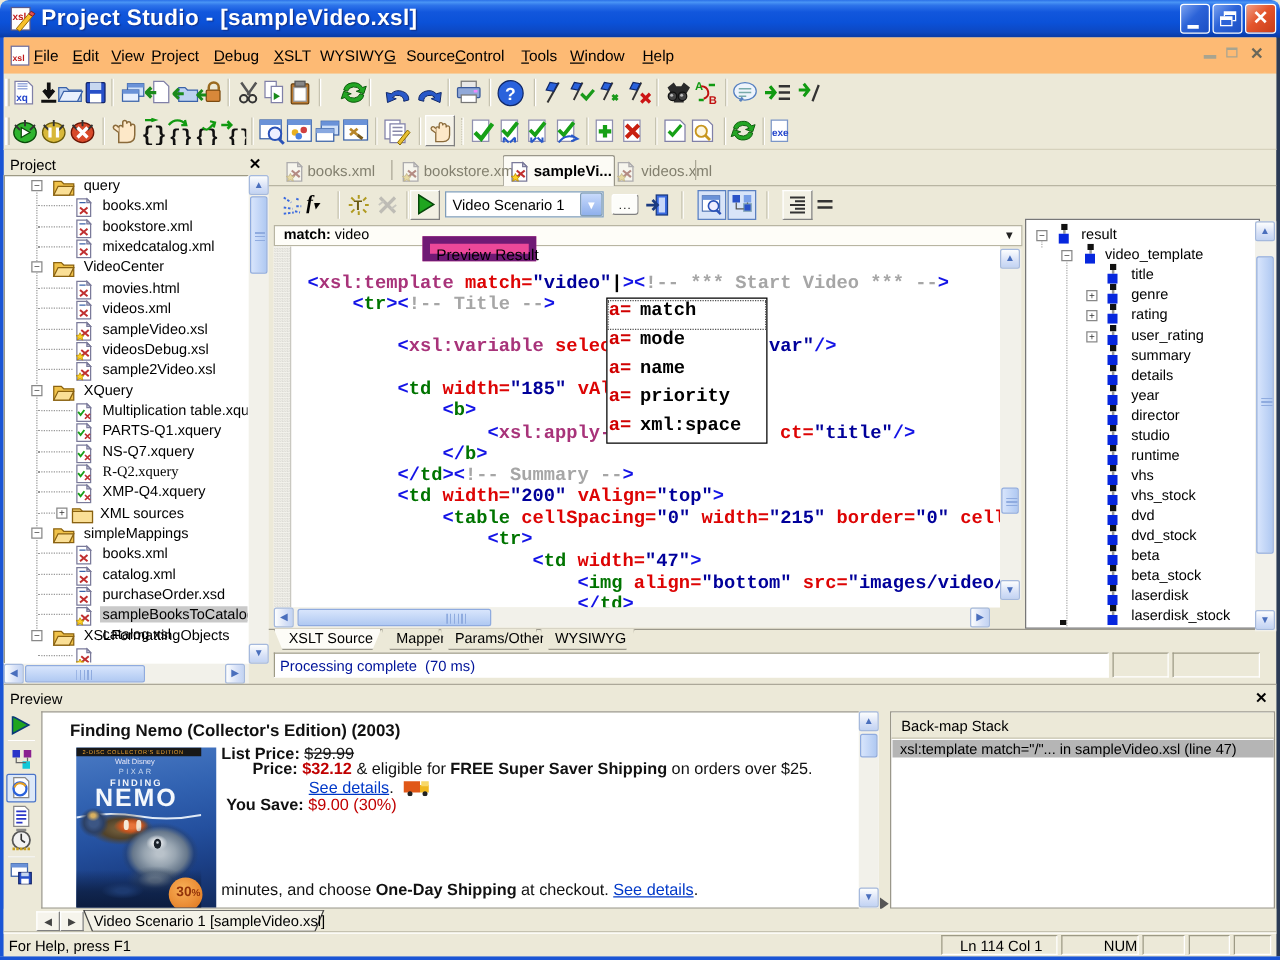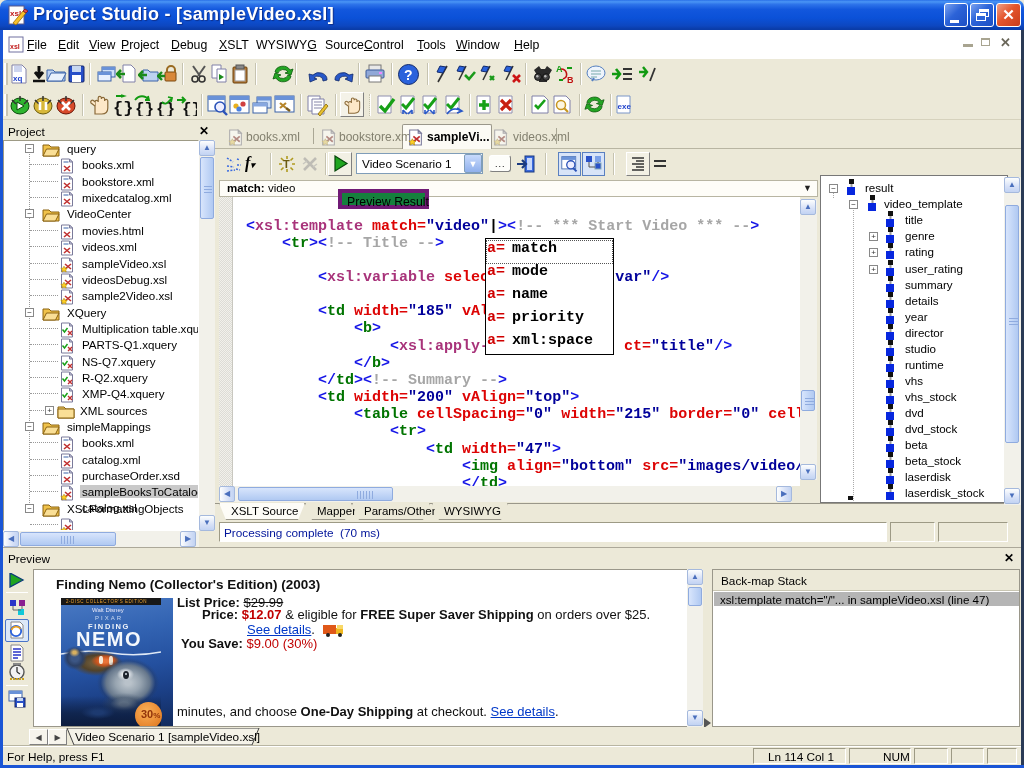--- a/index.html
+++ b/index.html
@@ -72,21 +72,21 @@
  <div class="abs" style="left:944px;top:3px;width:24px;height:24px;border-radius:3px;border:1px solid #fff;background:linear-gradient(135deg,#7aa2f0,#2c63d8 45%,#1c4fc4)">
       <div class="abs" style="left:5px;top:16px;width:9px;height:3px;background:#fff"></div>
     </div>
  <div class="abs" style="left:970px;top:3px;width:24px;height:24px;border-radius:3px;border:1px solid #fff;background:linear-gradient(135deg,#7aa2f0,#2c63d8 45%,#1c4fc4)">
       <div class="abs" style="left:8px;top:5px;width:10px;height:8px;border:1px solid #fff;border-top-width:3px"></div>
       <div class="abs" style="left:5px;top:9px;width:10px;height:8px;border:1px solid #fff;border-top-width:3px;background:#2c63d8"></div>
     </div>
  <div class="abs" style="left:996px;top:3px;width:25px;height:24px;border-radius:3px;border:1px solid #fff;background:linear-gradient(135deg,#f0a088,#e4552c 45%,#c93d1a);color:#fff;font-size:15px;font-weight:bold;text-align:center;line-height:22px">✕</div>
 </div>
 
-<div id="menubar" class="abs" style="left:3px;top:30px;width:1018px;height:29px;background:#ffffff">
+<div id="menubar" class="abs" style="left:3px;top:30px;width:1018px;height:29px;background:#fdba74">
  <svg class="abs" style="left:5px;top:6px" width="17" height="17" viewBox="0 0 17 17">
       <rect x="1" y="1" width="14" height="15" fill="#fff" stroke="#7070a0"></rect>
       <text x="2" y="13" font-size="7" font-weight="bold" fill="#c01818" font-family="Liberation Sans">xsl</text>
     </svg>
  <div class="mi" style="left:24px"><u>F</u>ile</div>
  <div class="mi" style="left:55px"><u>E</u>dit</div>
  <div class="mi" style="left:86px"><u>V</u>iew</div>
  <div class="mi" style="left:118px"><u>P</u>roject</div>
  <div class="mi" style="left:168px"><u>D</u>ebug</div>
  <div class="mi" style="left:216px"><u>X</u>SLT</div>
@@ -428,21 +428,21 @@
 <div class="abs tree" style="left:78px;top:197.2px;white-space:nowrap;">PARTS-Q1.xquery</div>
 <div class="abs" style="left:26px;top:219.6px;width:28px;height:1px;border-top:1px dotted #999"></div>
 <svg class="abs" style="left:56px;top:213.6px" width="14" height="16">
         <use href="#xq"></use>
       </svg>
 <div class="abs tree" style="left:78px;top:213.6px;white-space:nowrap;">NS-Q7.xquery</div>
 <div class="abs" style="left:26px;top:235.9px;width:28px;height:1px;border-top:1px dotted #999"></div>
 <svg class="abs" style="left:56px;top:229.9px" width="14" height="16">
         <use href="#xq"></use>
       </svg>
-<div class="abs tree" style="left:78px;top:229.9px;white-space:nowrap;">R-Q2.xquery</div>
+<div class="abs tree" style="left:78px;top:229.9px;white-space:nowrap;font-family:Liberation Serif, serif;">R-Q2.xquery</div>
 <div class="abs" style="left:26px;top:252.3px;width:28px;height:1px;border-top:1px dotted #999"></div>
 <svg class="abs" style="left:56px;top:246.3px" width="14" height="16">
         <use href="#xq"></use>
       </svg>
 <div class="abs tree" style="left:78px;top:246.3px;white-space:nowrap;">XMP-Q4.xquery</div>
 <div class="abs" style="left:26px;top:268.6px;width:14px;height:1px;border-top:1px dotted #999"></div>
 <div class="ebox" style="left:41px;top:264.6px">+</div>
 <svg class="abs" style="left:53px;top:262.6px" width="18" height="15">
         <use href="#foldc"></use>
       </svg>
@@ -789,21 +789,21 @@
 <div class="abs" style="left:56px;top:70px;width:17px;height:13px;background:radial-gradient(ellipse closest-side,#f2f4f6 30%,#c2cad2 65%,transparent 100%)"></div>
 <div class="abs" style="left:62px;top:73px;width:6px;height:8px;background:#1c232c;border-radius:50%"></div>
 <div class="abs" style="left:63.5px;top:74.5px;width:2px;height:2.5px;background:#cfd6de;border-radius:50%"></div>
 <div class="abs" style="left:40px;top:95px;width:46px;height:22px;background:radial-gradient(ellipse closest-side,#7a8a9a 20%,rgba(70,88,110,0.45) 60%,transparent 100%)"></div>
 <div class="abs" style="left:0;top:98px;width:100px;height:31px;background:linear-gradient(180deg,transparent,rgba(13,30,64,0.75) 55%,#0c1c3e)"></div>
 <div class="abs" style="left:20px;top:108px;width:34px;height:13px;background:radial-gradient(ellipse closest-side,#1d3a70 30%,transparent 100%)"></div>
 <div class="abs" style="left:74px;top:104px;width:27px;height:27px;border-radius:50%;background:radial-gradient(circle at 42% 35%,#f8b058,#ec9038 50%,#d87018)"></div>
 <div class="abs" style="left:80px;top:110px;font-size:11px;font-weight:bold;color:#92330a">30<span style="font-size:8px">%</span></div>
 </div>
 <div class="pv abs" style="left:143px;top:25px"><b>List Price:</b> <span style="text-decoration:line-through">$29.99</span></div>
-<div class="pv abs" style="left:168px;top:37px"><b>Price:</b> <b style="color:#c00000">$12.07</b> &amp; eligible for <b>FREE Super Saver Shipping</b> on orders over $25.</div>
+<div class="pv abs" style="left:168px;top:37px"><b>Price:</b> <b style="color:#c00000">$32.12</b> &amp; eligible for <b>FREE Super Saver Shipping</b> on orders over $25.</div>
 <div class="pv abs" style="left:213px;top:52px"><span class="lnk">See details</span>.</div>
 <svg class="abs" style="left:288px;top:53px" width="26" height="14" viewBox="0 0 26 14">
         <rect x="1" y="2" width="13" height="9" fill="#e05818"></rect>
         <rect x="14" y="5" width="7" height="6" fill="#f0b820"></rect>
         <rect x="15" y="2" width="6" height="4" fill="#f8d868"></rect>
         <circle cx="6" cy="12" r="2" fill="#222"></circle>
         <circle cx="18" cy="12" r="2" fill="#222"></circle>
       </svg>
 <div class="pv abs" style="left:147px;top:66px"><b>You Save:</b> <span style="color:#c00000">$9.00 (30%)</span></div>
 <div class="pv abs" style="left:143px;top:134px">minutes, and choose <b>One-Day Shipping</b> at checkout. <span class="lnk">See details</span>.</div>
@@ -832,21 +832,21 @@
 <div id="statusbar" class="abs" style="left:3px;top:746px;width:1018px;height:19px;background:#ece9d8;border-top:1px solid #fff">
 <div class="abs" style="left:4px;top:3px;font-size:11.8px">For Help, press F1</div>
 <div class="abs" style="left:750px;top:1px;width:93px;height:16px;border:1px solid;border-color:#9d9a85 #fff #fff #9d9a85"></div>
 <div class="abs" style="left:846px;top:1px;width:62px;height:16px;border:1px solid;border-color:#9d9a85 #fff #fff #9d9a85"></div>
 <div class="abs" style="left:911px;top:1px;width:34px;height:16px;border:1px solid;border-color:#9d9a85 #fff #fff #9d9a85"></div>
 <div class="abs" style="left:948px;top:1px;width:33px;height:16px;border:1px solid;border-color:#9d9a85 #fff #fff #9d9a85"></div>
 <div class="abs" style="left:984px;top:1px;width:30px;height:16px;border:1px solid;border-color:#9d9a85 #fff #fff #9d9a85"></div>
 <div class="abs" style="left:765px;top:3px;font-size:11.8px">Ln 114 Col 1</div>
 <div class="abs" style="left:880px;top:3px;font-size:11.8px">NUM</div>
 </div>
-<div class="abs" style="left:338px;top:189px;width:91px;height:20px;background:#15803d;border:4px solid #701a75;z-index:50">
+<div class="abs" style="left:338px;top:189px;width:91px;height:20px;background:#ec4899;border:6px solid #701a75;z-index:50">
     <div class="abs" style="left:5px;top:2px;font-size:12.3px;white-space:nowrap">Preview Result</div>
   </div>
 <div class="abs" style="left:485px;top:238px;width:129px;height:117px;background:#fff;border:1px solid #000;z-index:40;font-family:'Liberation Mono',monospace;font-weight:bold;font-size:15px;line-height:16px">
 <div class="abs" style="left:1px;top:1.5px;width:125px;height:22px;outline:1px dotted #555;"><span style="color:#d00000">a</span><span style="color:#d00000">=</span><span style="position:absolute;left:25px">match</span></div>
 <div class="abs" style="left:1px;top:24.7px;width:125px;height:22px;"><span style="color:#d00000">a</span><span style="color:#d00000">=</span><span style="position:absolute;left:25px">mode</span></div>
 <div class="abs" style="left:1px;top:47.9px;width:125px;height:22px;"><span style="color:#d00000">a</span><span style="color:#d00000">=</span><span style="position:absolute;left:25px">name</span></div>
 <div class="abs" style="left:1px;top:71.1px;width:125px;height:22px;"><span style="color:#d00000">a</span><span style="color:#d00000">=</span><span style="position:absolute;left:25px">priority</span></div>
 <div class="abs" style="left:1px;top:94.3px;width:125px;height:22px;"><span style="color:#d00000">a</span><span style="color:#d00000">=</span><span style="position:absolute;left:25px">xml:space</span></div>
 </div>
 

